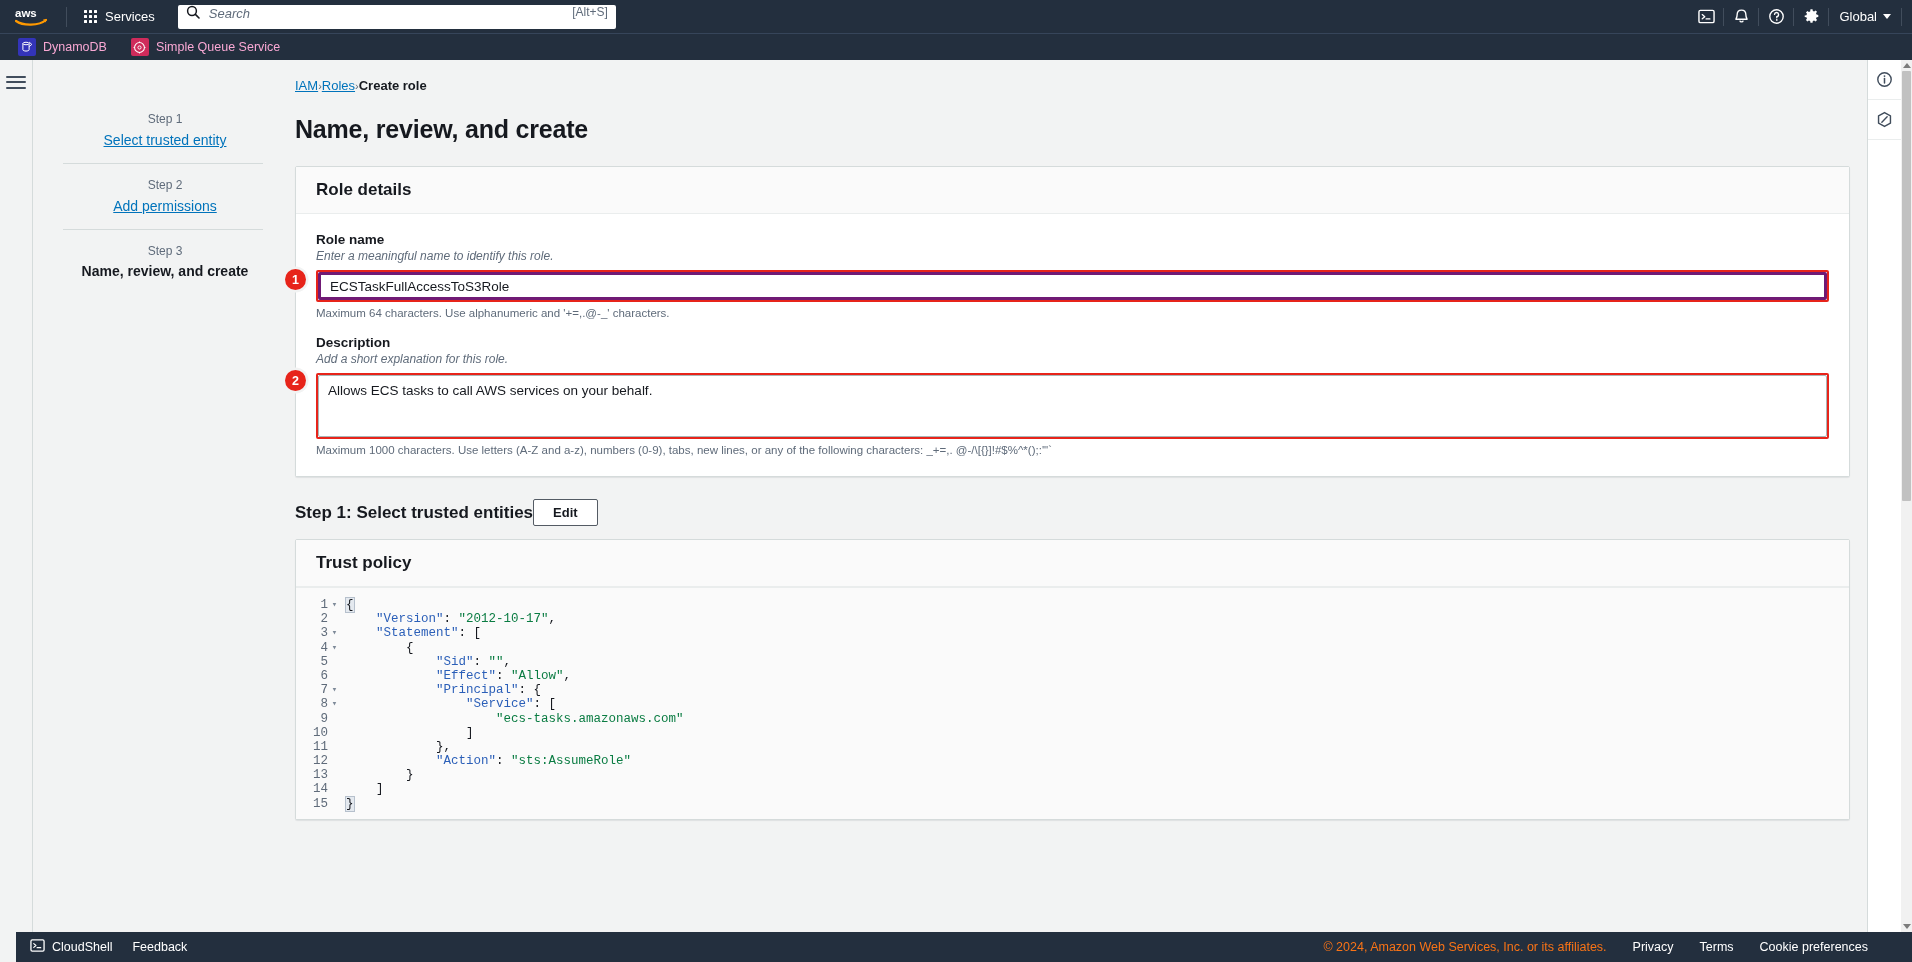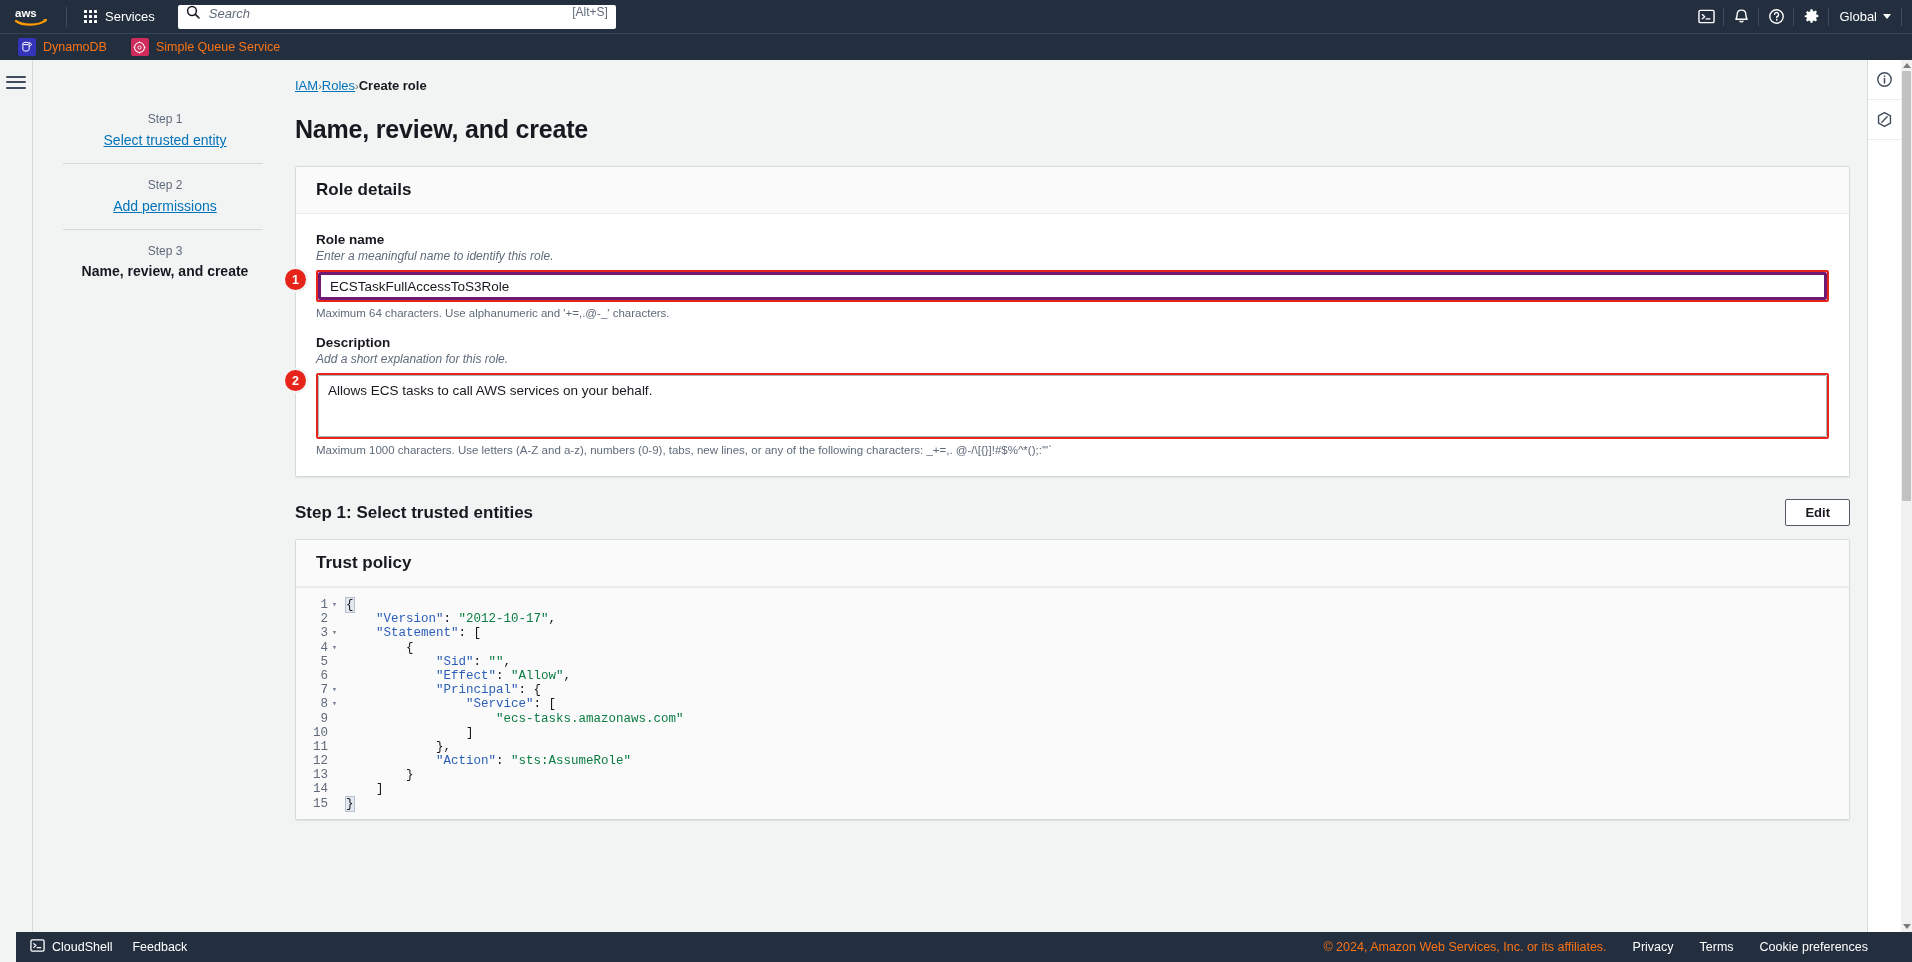--- a/index.html
+++ b/index.html
@@ -95,21 +95,21 @@
     height: 27px;
     background: #232f3e;
     border-top: 1px solid #36455a;
     display: flex;
     align-items: center;
     padding-left: 14px;
     gap: 16px;
   }
   .fav-item {
     display: flex; align-items: center; gap: 7px;
-    color: #f97316; font-size: 12.5px; cursor: pointer;
+    color: #f9a8d4; font-size: 12.5px; cursor: pointer;
     padding: 2px 4px; border-radius: 2px;
   }
   .svc-badge {
     width: 18px; height: 18px; border-radius: 2px;
     display: flex; align-items: center; justify-content: center;
     flex: 0 0 auto;
   }
   .svc-ddb { background: #3334b9; }
   .svc-sqs { background: #cf2b5b; }
 
@@ -239,21 +239,21 @@
     font-weight: bold;
     display: flex; align-items: center; justify-content: center;
     box-shadow: 0 0 0 2.5px #f2f3f3;
     z-index: 5;
     font-family: "Liberation Sans", sans-serif;
   }
   .callout-name { top: 0; transform: translateY(-3px); }
   .callout-desc { top: 0; transform: translateY(-5px); }
 
   .section-head {
-    display: flex; align-items: center; justify-content: space-between;
+    display: flex; align-items: center; justify-content: flex-start;
     margin: 22px 0 13px 0;
   }
   .section-head h2 {
     margin: 0; font-size: 17px; font-weight: bold; color: #16191f;
   }
   .btn-secondary {
     background: #ffffff;
     border: 1px solid #545b64;
     border-radius: 2px;
     color: #16191f;

